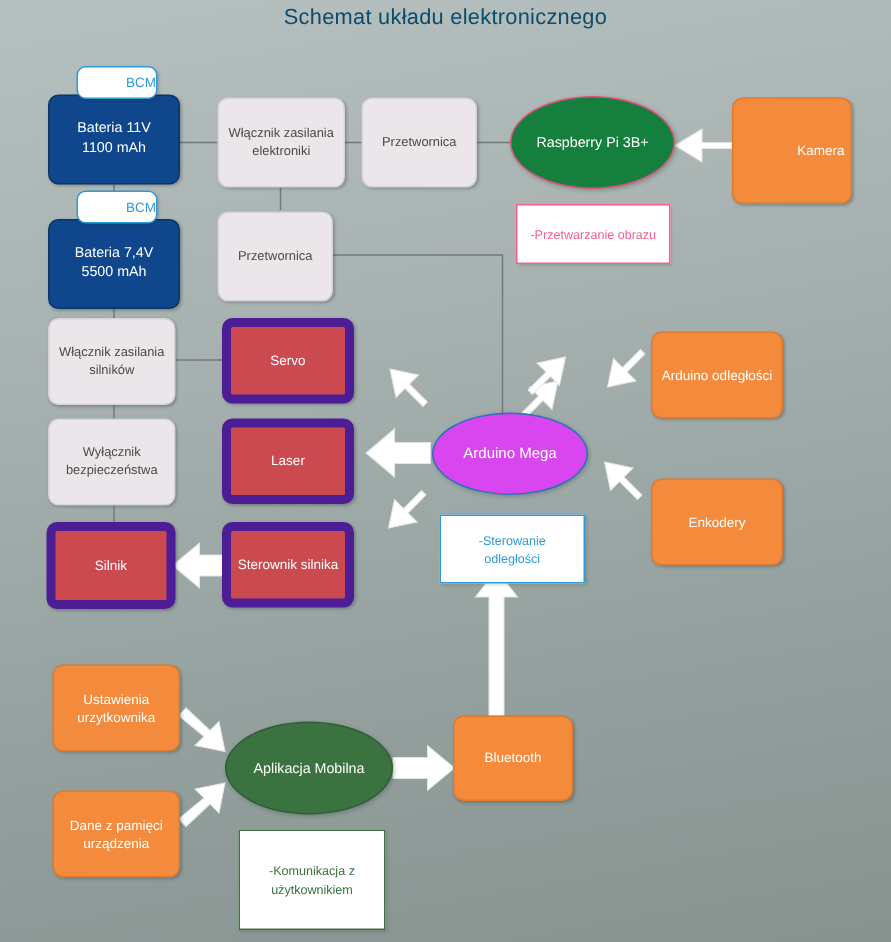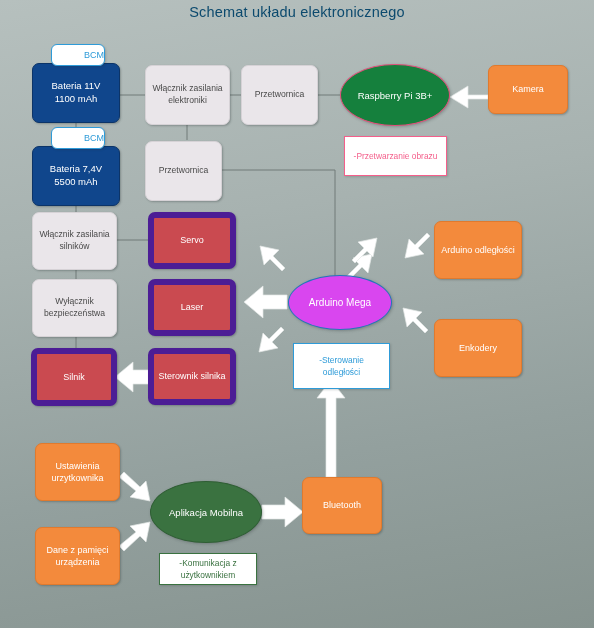--- a/index.html
+++ b/index.html
@@ -170,21 +170,21 @@
   </div>
 
   <div class="node red" style="left:148px;top:348px;width:88px;height:57px;">
     <span>Sterownik silnika</span>
   </div>
 
   <div class="ellipse el-pink" style="left:340px;top:64px;width:110px;height:62px;">
     <span>Raspberry Pi 3B+</span>
   </div>
 
-  <div class="node orange" style="left:488px;top:65px;width:80px;height:49px;">
+  <div class="node orange" style="left:488px;top:65px;width:80px;height:71px;justify-content:flex-end;">
     <span>Kamera</span>
   </div>
 
   <div class="ellipse el-blue" style="left:288px;top:275px;width:104px;height:55px;">
     <span>Arduino Mega</span>
   </div>
 
   <div class="node orange" style="left:434px;top:221px;width:88px;height:58px;">
     <span>Arduino odległości</span>
   </div>
@@ -219,20 +219,20 @@
     <span>-Przetwarzanie obrazu</span>
   </div>
 
   <div class="note note-blue" style="left:293px;top:343px;width:97px;height:46px;">
     <div>
       <div>-Sterowanie</div>
       <div>odległości</div>
     </div>
   </div>
 
-  <div class="note note-green" style="left:159px;top:553px;width:98px;height:32px;">
+  <div class="note note-green" style="left:159px;top:553px;width:98px;height:67px;">
     <div>
       <div>-Komunikacja z</div>
       <div>użytkownikiem</div>
     </div>
   </div>
 
 </div>
 
 </body></html>

